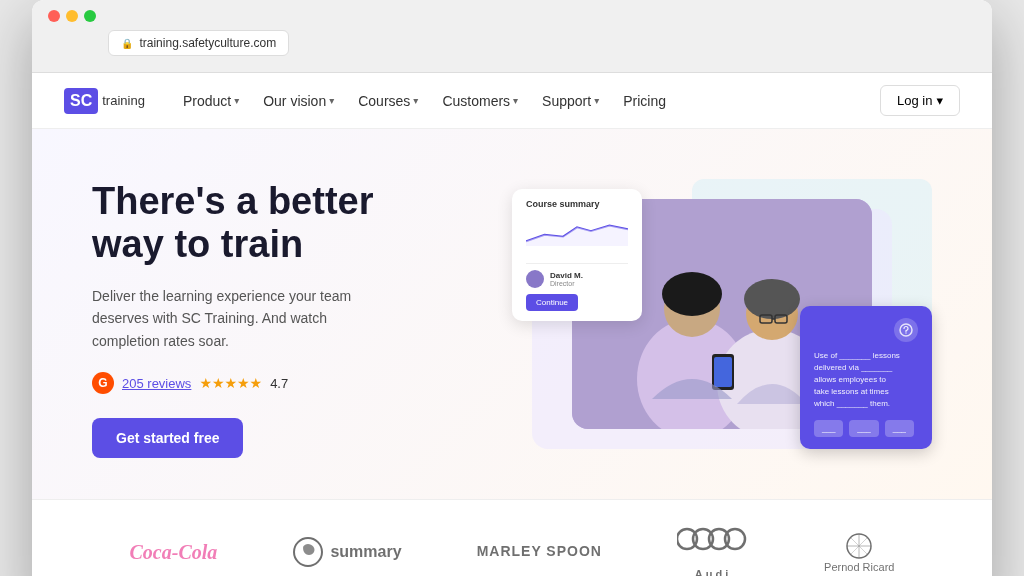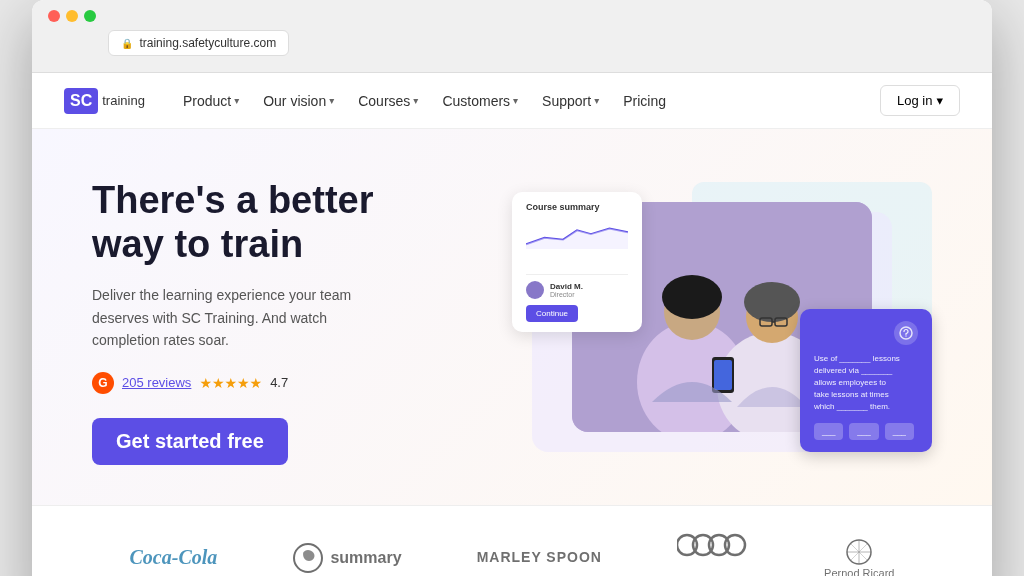--- a/index.html
+++ b/index.html
@@ -182,21 +182,21 @@
       cursor: pointer;
     }
     .stars { color: #f59e0b; font-size: 14px; }
     .rating-number { font-size: 13px; color: #333; font-weight: 500; }
     .btn-cta {
       background: #5c4ee5;
       color: white;
       border: none;
       padding: 12px 24px;
       border-radius: 8px;
-      font-size: 20px;
+      font-size: 14px;
       font-weight: 600;
       cursor: pointer;
     }
     .hero-visual {
       position: relative;
       width: 420px;
       height: 280px;
       flex-shrink: 0;
     }
     .hero-bg-rect {
@@ -250,21 +250,21 @@
       margin-bottom: 8px;
     }
     .mini-chart {
       width: 100%;
       height: 30px;
     }
     .profile-mini {
       display: flex;
       align-items: center;
       gap: 6px;
-      margin-top: 20px;
+      margin-top: 12px;
       padding-top: 6px;
       border-top: 1px solid #eee;
     }
     .avatar-mini {
       width: 18px;
       height: 18px;
       border-radius: 50%;
       background: #8878c8;
     }
     .continue-btn {
@@ -318,21 +318,21 @@
       align-items: center;
       justify-content: space-around;
       border-top: 1px solid #eee;
     }
     .brand-logo {
       font-size: 18px;
       font-weight: 700;
       color: #333;
       opacity: 0.7;
     }
-    .brand-logo.coca-cola { font-family: Georgia, serif; font-style: italic; color: #0369a1; font-size: 20px; }
+    .brand-logo.coca-cola { font-family: Georgia, serif; font-style: italic; color: #ec4899; font-size: 20px; }
     .marley-spoon { text-align: center; line-height: 1.1; font-size: 14px; font-weight: 700; text-transform: uppercase; letter-spacing: 1px; }
   </style>
 </head>
 <body>
 
 <div class="browser-window">
 
   <div class="browser-chrome">
     <div class="browser-dots">
       <div class="dot dot-red"></div>

